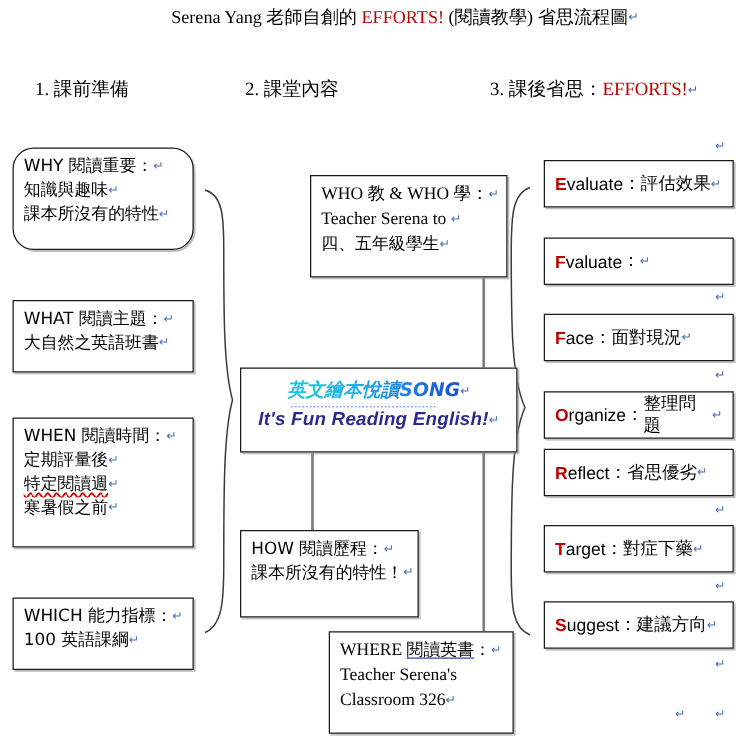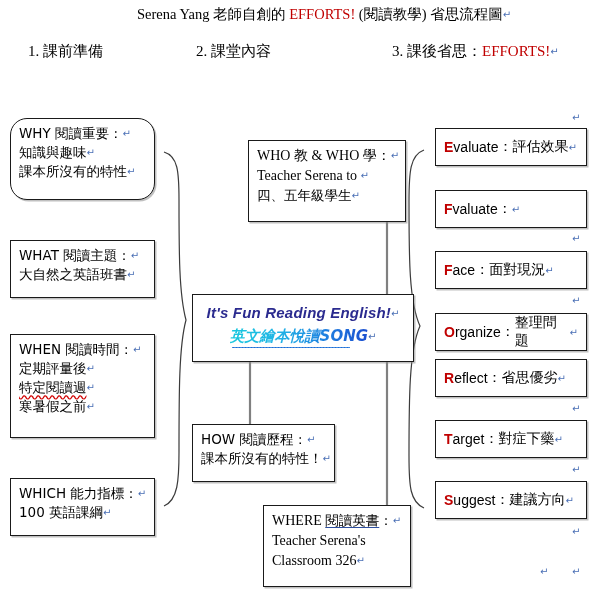--- a/index.html
+++ b/index.html
@@ -42,20 +42,21 @@
     top: 42px;
     left: 0;
     width: 600px;
     height: 22px;
   }
   .step {
     position: absolute;
     font-family: "Liberation Serif", serif;
     font-size: 15px;
     white-space: nowrap;
+    margin-top: 20px;
   }
   #step-1 { left: 28px;  top: 0; }
   #step-2 { left: 196px; top: 0; }
   #step-3 { left: 392px; top: 0; }
 
   
   .box {
     position: absolute;
     border: 1.3px solid #1a1a1a;
     background: #ffffff;
@@ -105,21 +106,21 @@
 
   
   #box-why   { left: 10px;  top: 118px; width: 145px; height: 82px; border-radius: 17px; }
   #box-what  { left: 10px;  top: 240px; width: 145px; height: 58px; }
   #box-when  { left: 10px;  top: 334px; width: 145px; height: 104px; }
   #box-which { left: 10px;  top: 478px; width: 145px; height: 58px; }
 
   
   #box-who   { left: 248px; top: 140px; width: 158px; height: 82px; }
   #box-song  { left: 192px; top: 294px; width: 222px; height: 68px; }
-  #box-how   { left: 192px; top: 424px; width: 143px; height: 58px; }
+  #box-how   { left: 192px; top: 424px; width: 143px; height: 70px; }
   #box-where { left: 263px; top: 505px; width: 148px; height: 82px; }
 
   
   #box-song { text-align: center; padding-top: 7px; }
   .song-cjk {
     font-family: "DejaVu Sans", sans-serif;
     font-weight: bold;
     font-style: italic;
     font-size: 15px;
     background: linear-gradient(90deg, #18c8dd 0%, #22b5e6 35%, #1f7fe0 70%, #1b4fd0 100%);
@@ -225,27 +226,27 @@
   <div class="line"><span>100 英語課綱</span><span class="pilcrow">↵</span></div>
 </div>
 
 <div class="box serifbox" id="box-who">
   <div class="line"><span>WHO 教  &amp; WHO 學：</span><span class="pilcrow">↵</span></div>
   <div class="line"><span>Teacher Serena to </span><span class="pilcrow">↵</span></div>
   <div class="line cjk"><span>四、五年級學生</span><span class="pilcrow">↵</span></div>
 </div>
 
 <div class="box" id="box-song">
-  <div class="line"><span class="song-en">It's Fun Reading English!</span><span class="pilcrow">↵</span></div>
   <div class="line">
     <span class="song-wrap">
       <span class="song-cjk">英文繪本悅讀SONG</span>
       <span class="wavy"></span>
     </span><span class="pilcrow">↵</span>
   </div>
+  <div class="line"><span class="song-en">It's Fun Reading English!</span><span class="pilcrow">↵</span></div>
 </div>
 
 <div class="box hand" id="box-how">
   <div class="line"><span>HOW 閱讀歷程：</span><span class="pilcrow">↵</span></div>
   <div class="line"><span>課本所沒有的特性！</span><span class="pilcrow">↵</span></div>
 </div>
 
 <div class="box serifbox" id="box-where">
   <div class="line"><span>WHERE </span><span class="blue-underline cjk">閱讀英書</span><span class="cjk">：</span><span class="pilcrow">↵</span></div>
   <div class="line">Teacher Serena's</div>

